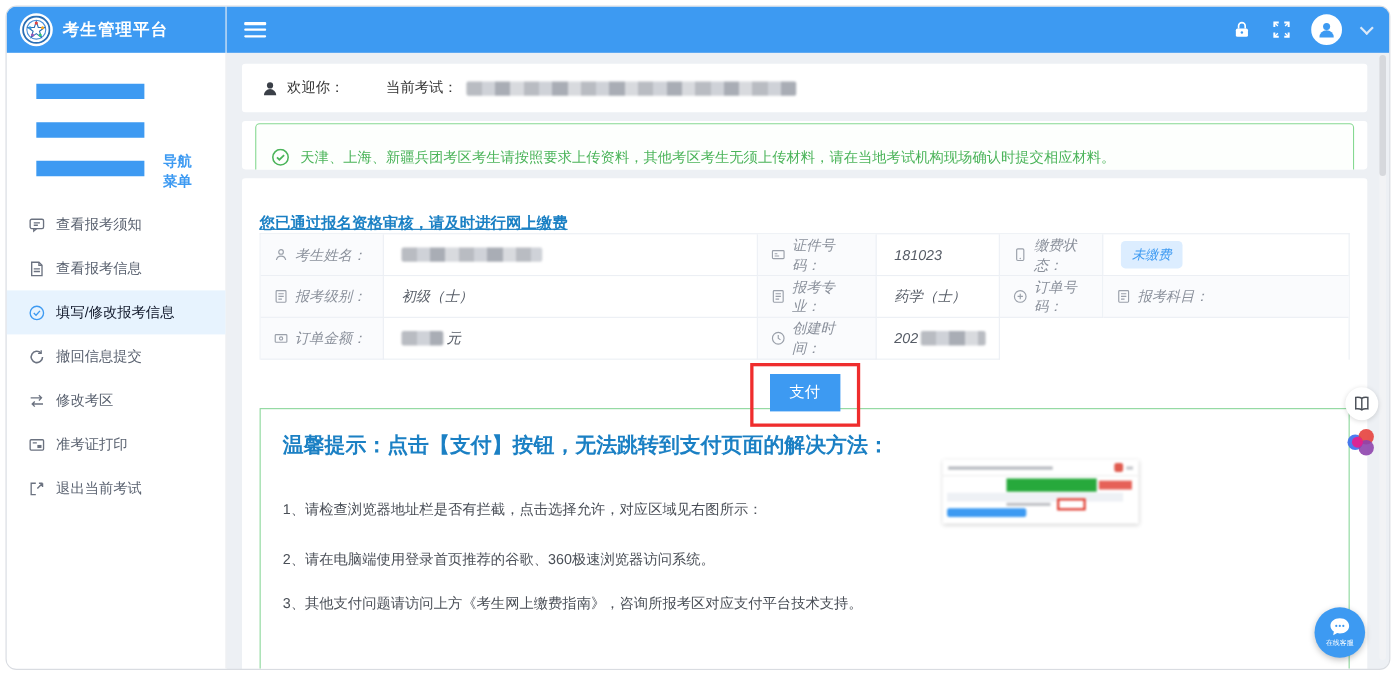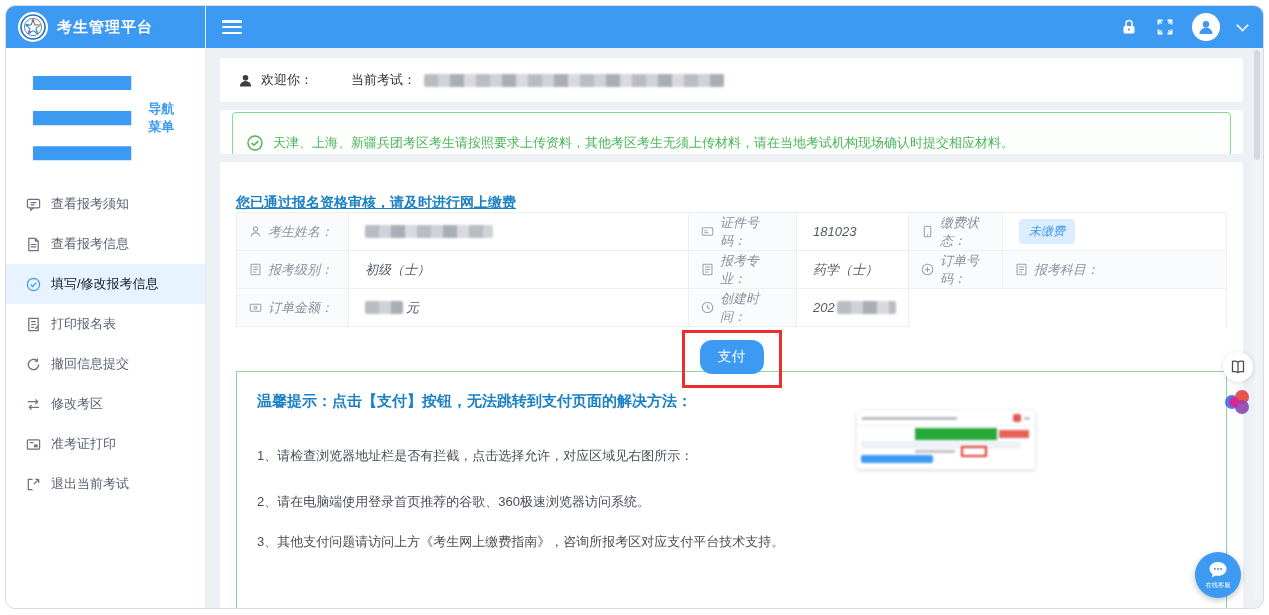--- a/index.html
+++ b/index.html
@@ -4,21 +4,21 @@
 <style>
   * { margin:0; padding:0; box-sizing:border-box; }
   html,body { width:1269px; height:615px; background:#fff; font-family:"Liberation Sans","DejaVu Sans",sans-serif; overflow:hidden; }
   .app { position:absolute; left:5px; top:5px; width:1259px; height:604px; border:1px solid #d9dce1; border-radius:10px; overflow:hidden; background:#edf0f4; display:flex; }
 
   
   .sidebar { width:200px; background:#fff; border-right:1px solid #e8eaed; flex:0 0 auto; display:flex; flex-direction:column; }
   .logo-bar { height:42px; background:#3d9af2; display:flex; align-items:center; gap:9px; padding:0 12px; flex:0 0 auto; }
   .logo-circle { width:30px; height:30px; border-radius:50%; background:#fff; display:flex; align-items:center; justify-content:center; }
   .app-title { color:#fff; font-size:15px; font-weight:bold; letter-spacing:1px; }
-  .nav-header { display:flex; align-items:center; gap:10px; padding:14px 20px 10px; color:#3d9af2; font-weight:bold; font-size:13px; }
+  .nav-header { display:flex; align-items:flex-end; gap:10px; padding:14px 20px 10px; color:#3d9af2; font-weight:bold; font-size:13px; }
   .menu-item { display:flex; align-items:center; gap:10px; height:40px; padding:0 20px; font-size:13px; color:#5a6270; cursor:pointer; }
   .menu-item .mi { width:15px; height:15px; flex:0 0 auto; color:#6b7280; }
   .menu-item.active { background:#e7f3fe; color:#0f172a; }
   .menu-item.active .mi { color:#3d9af2; }
 
   
   .rightcol { flex:1; display:flex; flex-direction:column; position:relative; min-width:0; }
   .topbar { height:42px; background:#3d9af2; display:flex; align-items:center; padding:0 16px; flex:0 0 auto; }
   .hamburger { width:20px; height:14px; display:flex; flex-direction:column; justify-content:space-between; cursor:pointer; }
   .hamburger span { display:block; height:2.5px; background:#fff; border-radius:1px; }
@@ -47,26 +47,26 @@
   .info-table { display:grid; grid-template-columns:112px 340px 108px 112px 94px 1fr; border:1px solid #eceff4; border-bottom:none; font-size:13px;font-style:italic; }
   .cell { height:38px; display:flex; align-items:center; border-right:1px solid #eceff4; border-bottom:1px solid #eceff4; padding:0 12px; min-width:0; }
   .cell:nth-child(6n) { border-right:none; }
   .cell.lbl { background:#fafbfd; color:#8a909b; gap:6px; }
   .cell.val { color:#565c66; padding-left:16px; }
   .li { width:13px; height:13px; color:#9aa0aa; flex:0 0 auto; }
   .badge { background:#dcedff; color:#3d9af2; font-size:12px; padding:4px 10px; border-radius:4px; filter:blur(.7px); }
 
   
   .pay-row { position:relative; z-index:3; height:36px; margin-top:13px; display:flex; justify-content:center; }
-  .pay-btn { width:64px; height:34px; background:#3d9af2; color:#fff; border:none; border-radius:12px; font-size:14px; cursor:pointer; font-family:inherit; }
+  .pay-btn { width:64px; height:34px; background:#3d9af2; color:#fff; border:none; border-radius:0; font-size:14px; cursor:pointer; font-family:inherit; }
   .red-box { position:absolute; left:50%; transform:translateX(-50%); top:-10px; width:100px; height:58px; border:3px solid #ef2d2d; pointer-events:none; }
 
   
   .tips-box { position:relative; z-index:1; margin-top:-5px; border:1px solid #8bd79b; background:#fff; padding:20px 20px 16px; height:330px; }
-  .tips-title { color:#1b80c4; font-size:15px; font-weight:bold; }
+  .tips-title { color:#1b80c4; font-size:19px; font-weight:bold; }
   .tip-item { color:#4a4f57; font-size:13px; position:relative; }
   .tip-1 { margin-top:36px; }
   .tip-2 { margin-top:28px; }
   .tip-3 { margin-top:22px; }
 
   
   .illu { position:absolute; left:600px; top:-36px; width:178px; height:58px; background:#fff; box-shadow:0 1px 4px rgba(0,0,0,.18); filter:blur(.8px); }
   .illu .bar { height:15px; border-bottom:1px solid #eee; display:flex; align-items:center; gap:3px; padding:0 5px; }
   .illu .url { width:95px; height:3px; background:#b9bcc2; }
   .illu .blocked { width:8px; height:8px; border-radius:2px; background:#e05b4f; margin-left:auto; }
@@ -134,28 +134,20 @@
           <path d="M5 8h6M5 10.5h6"></path>
         </svg>
       <span>查看报考信息</span>
     </div>
     <div class="menu-item active">
       <svg class="mi" viewBox="0 0 16 16" fill="none" stroke="currentColor" stroke-width="1.3">
           <circle cx="8" cy="8" r="6.5"></circle>
           <path d="M5 8l2.2 2.2L11 6"></path>
         </svg>
       <span>填写/修改报考信息</span>
-    </div>
-    <div class="menu-item">
-      <svg class="mi" viewBox="0 0 16 16" fill="none" stroke="currentColor" stroke-width="1.3">
-          <path d="M3 1.5h10v13H3z"></path>
-          <path d="M5.5 5h5M5.5 8h5M5.5 11h3"></path>
-          <path d="M10 12.5l3-3" stroke-width="1.6"></path>
-        </svg>
-      <span>打印报名表</span>
     </div>
     <div class="menu-item">
       <svg class="mi" viewBox="0 0 16 16" fill="none" stroke="currentColor" stroke-width="1.5">
           <path d="M13.5 8a5.5 5.5 0 1 1-1.6-3.9"></path>
           <path d="M12.2 1.5v3h-3" stroke-width="1.3"></path>
         </svg>
       <span>撤回信息提交</span>
     </div>
     <div class="menu-item">
       <svg class="mi" viewBox="0 0 16 16" fill="none" stroke="currentColor" stroke-width="1.3">

